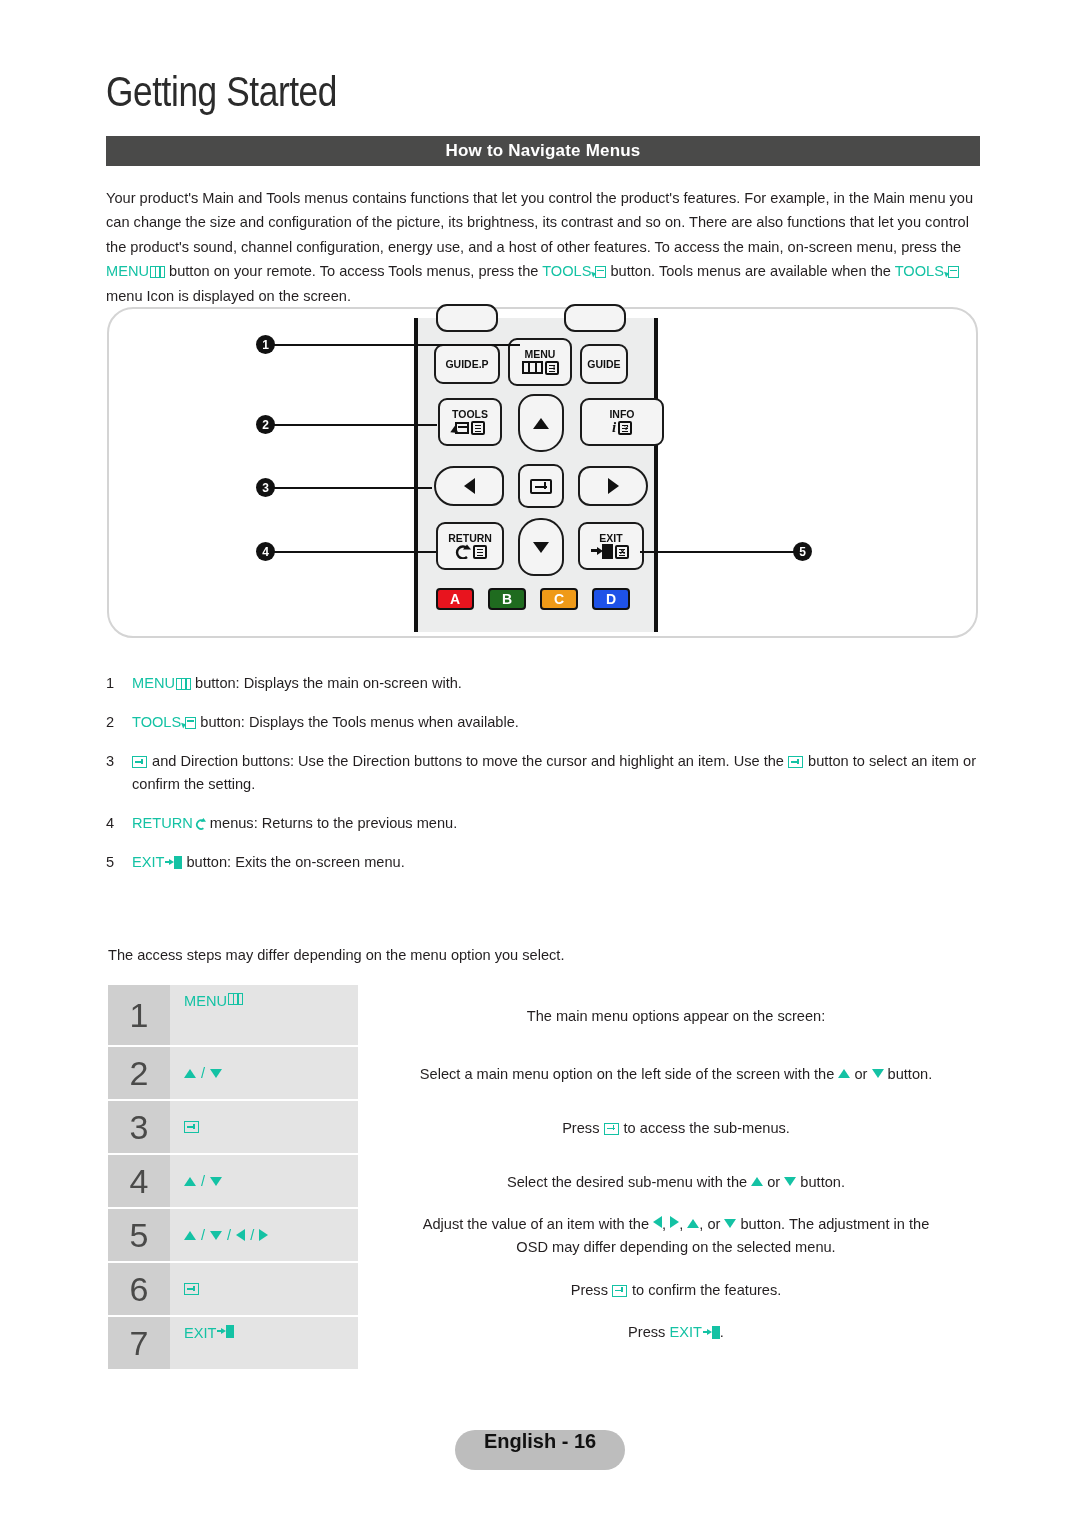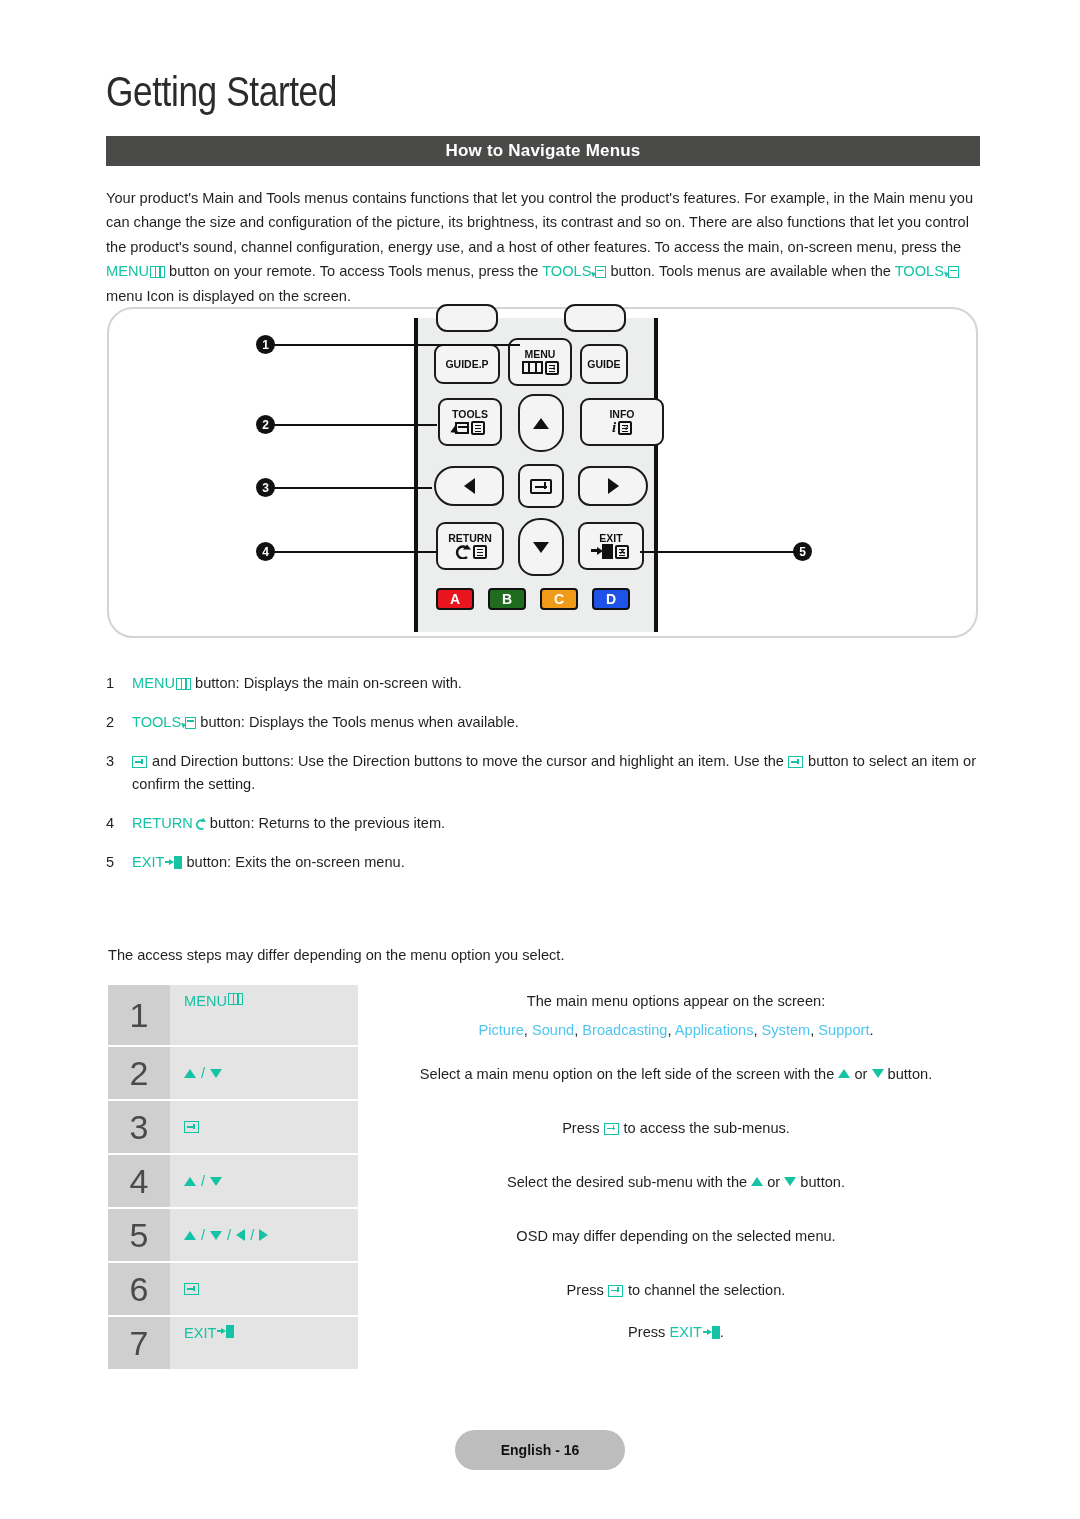--- a/index.html
+++ b/index.html
@@ -200,22 +200,22 @@
     display:flex; flex-direction:column; justify-content:center;align-items:center;
   }
   .blue{ color:#4dc6f0; }
   .keyline{ display:flex; align-items:center; gap:5px; }
 
   
   .footer{
     position:absolute; left:455px; top:1430px;
     width:170px; height:40px; border-radius:20px;
     background:#bdbdbd;
-    display:flex; align-items:center; justify-content:center;
-    font-size:14px; font-weight:bold; color:#111;
+    display:flex; align-items:flex-start; justify-content:center;
+    font-size:20px; font-weight:bold; color:#111;
   }
 </style>
 </head>
 <body>
 
 <div class="page">
 
   <div class="chapter-title">Getting Started</div>
 
   <div class="section-bar">
@@ -390,21 +390,21 @@
     <div class="lg-row">
       <div class="lg-n">3</div>
       <div class="lg-t"><span class="ic ic-enter"></span><span> and Direction buttons: Use the Direction buttons to move the cursor and highlight an item. Use the </span><span class="ic ic-enter"></span><span> button to select an item or confirm the setting.</span></div>
     </div>
 
     <div class="lg-row">
       <div class="lg-n">4</div>
       <div class="lg-t"><span class="tl">RETURN</span><span class="ic ic-return"><svg width="12" height="12" viewBox="0 0 14 14">
               <path d="M11 12 A5 5 0 1 1 11 3.5" fill="none" stroke="#14c2a4" stroke-width="2"></path>
               <polygon points="11,0 14,4.5 7.5,4.5" fill="#14c2a4"></polygon>
-            </svg></span><span> button: Returns to the previous item.</span></div>
+            </svg></span><span> menus: Returns to the previous menu.</span></div>
     </div>
 
     <div class="lg-row">
       <div class="lg-n">5</div>
       <div class="lg-t"><span class="tl">EXIT</span><span class="ic ic-exit"><i class="dshaft"></i><i class="dhead"></i><i class="door"></i></span><span> button: Exits the on-screen menu.</span></div>
     </div>
 
   </div>
 
   <div class="osd-sub">The access steps may differ depending on the menu option you select.</div>
@@ -412,21 +412,20 @@
   <div class="steps">
 
     <div class="srow">
       <div class="snum" style="height:62px;">1</div>
       <div class="skey" style="height:62px; align-items:flex-start; padding-top:8px;">
         <span>MENU</span>
           <span class="ic ic-menu"></span>
       </div>
       <div class="sdesc" style="height:62px;">
         <div>The main menu options appear on the screen:</div>
-        <div style="margin-top:6px;"><span class="blue">Picture</span>, <span class="blue">Sound</span>, <span class="blue">Broadcasting</span>, <span class="blue">Applications</span>, <span class="blue">System</span>, <span class="blue">Support</span><span>.</span></div>
       </div>
     </div>
 
     <div class="srow">
       <div class="snum" style="height:54px;">2</div>
       <div class="skey" style="height:54px;">
         <span class="keyline">
             <span class="tri tri-up"></span>
             <span>/</span>
             <span class="tri tri-dn"></span>
@@ -468,31 +467,32 @@
             <span class="tri tri-up"></span>
             <span>/</span>
             <span class="tri tri-dn"></span>
             <span>/</span>
             <span class="tri tri-lf"></span>
             <span>/</span>
             <span class="tri tri-rt"></span>
           </span>
       </div>
       <div class="sdesc" style="height:54px;">
+        <div><span>Adjust the value of an item with the </span><span class="tri tri-lf"></span><span>, </span><span class="tri tri-rt"></span><span>, </span><span class="tri tri-up"></span><span>, or </span><span class="tri tri-dn"></span><span> button. The adjustment in the</span></div>
         <div>OSD may differ depending on the selected menu.</div>
       </div>
     </div>
 
     <div class="srow">
       <div class="snum" style="height:54px;">6</div>
       <div class="skey" style="height:54px;">
         <span class="ic ic-enter"></span>
       </div>
       <div class="sdesc" style="height:54px;">
-        <div><span>Press </span><span class="ic ic-enter"></span><span> to channel the selection.</span></div>
+        <div><span>Press </span><span class="ic ic-enter"></span><span> to confirm the features.</span></div>
       </div>
     </div>
 
     <div class="srow">
       <div class="snum" style="height:54px;">7</div>
       <div class="skey" style="height:54px; align-items:flex-start; padding-top:8px;">
         <span>EXIT</span>
           <span class="ic ic-exit">
             <i class="dshaft"></i>
             <i class="dhead"></i>

